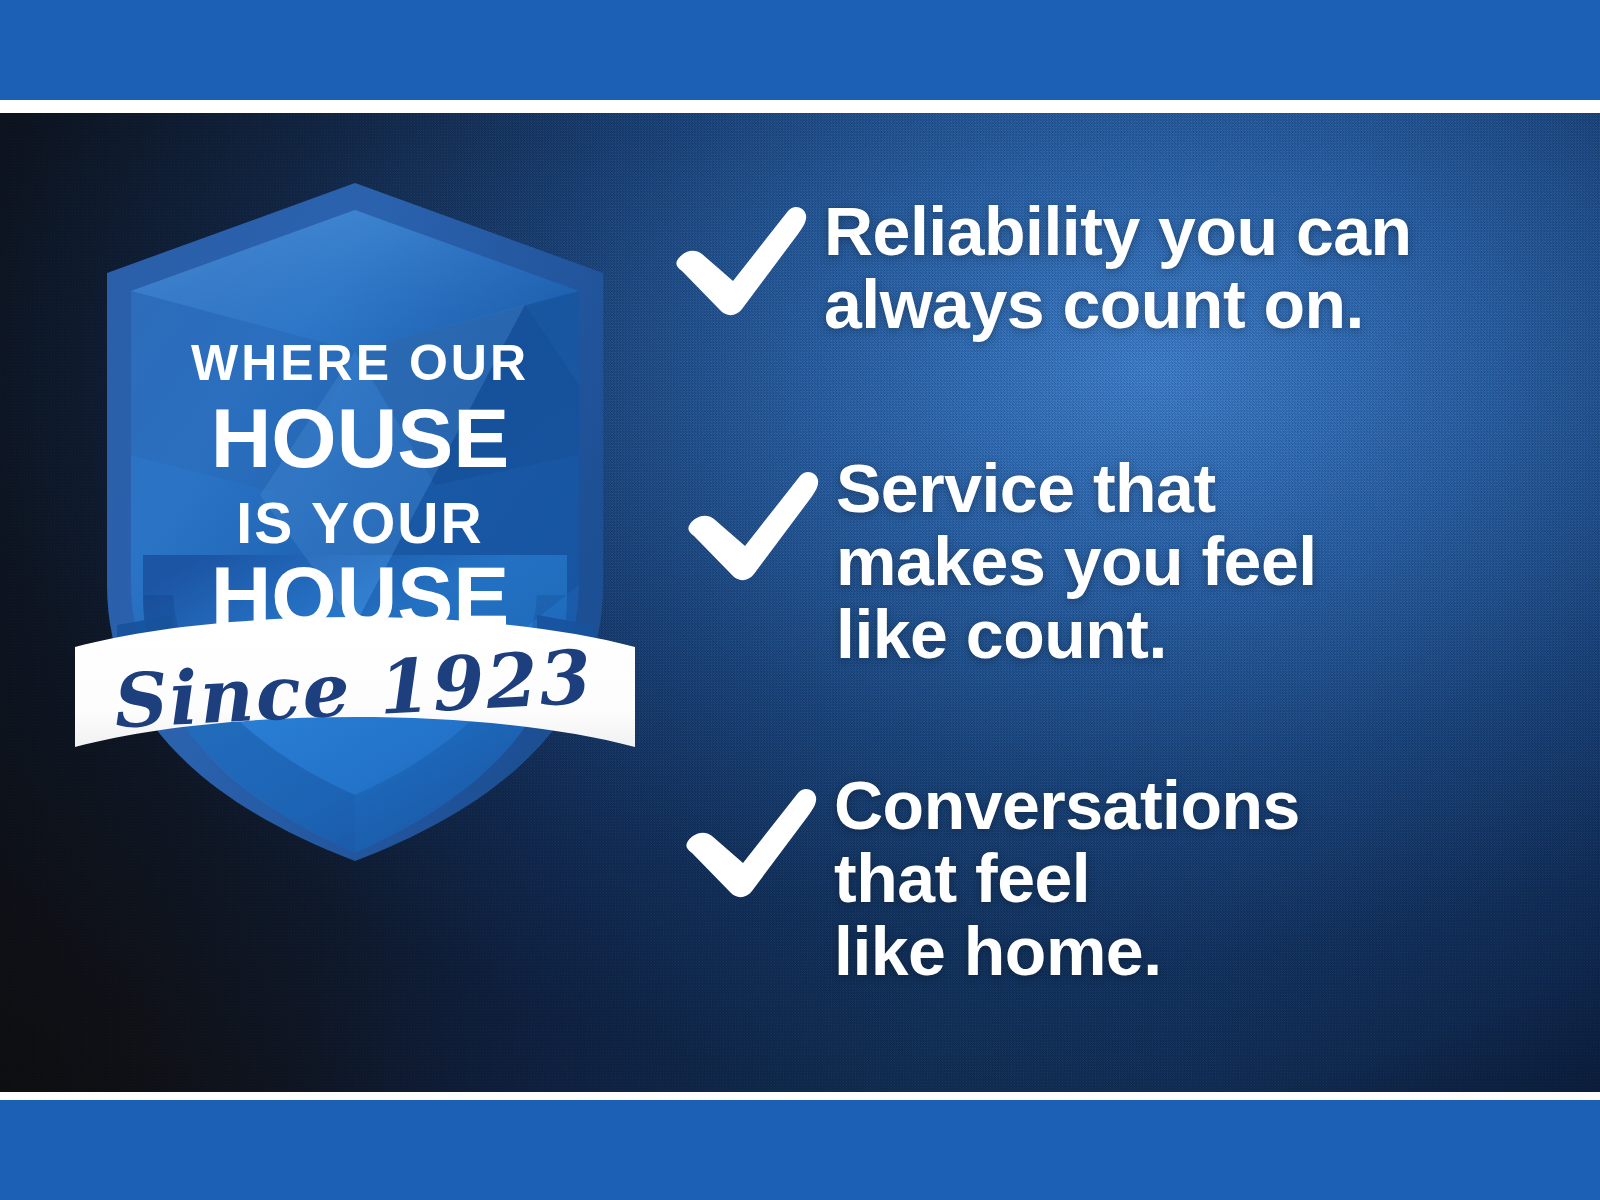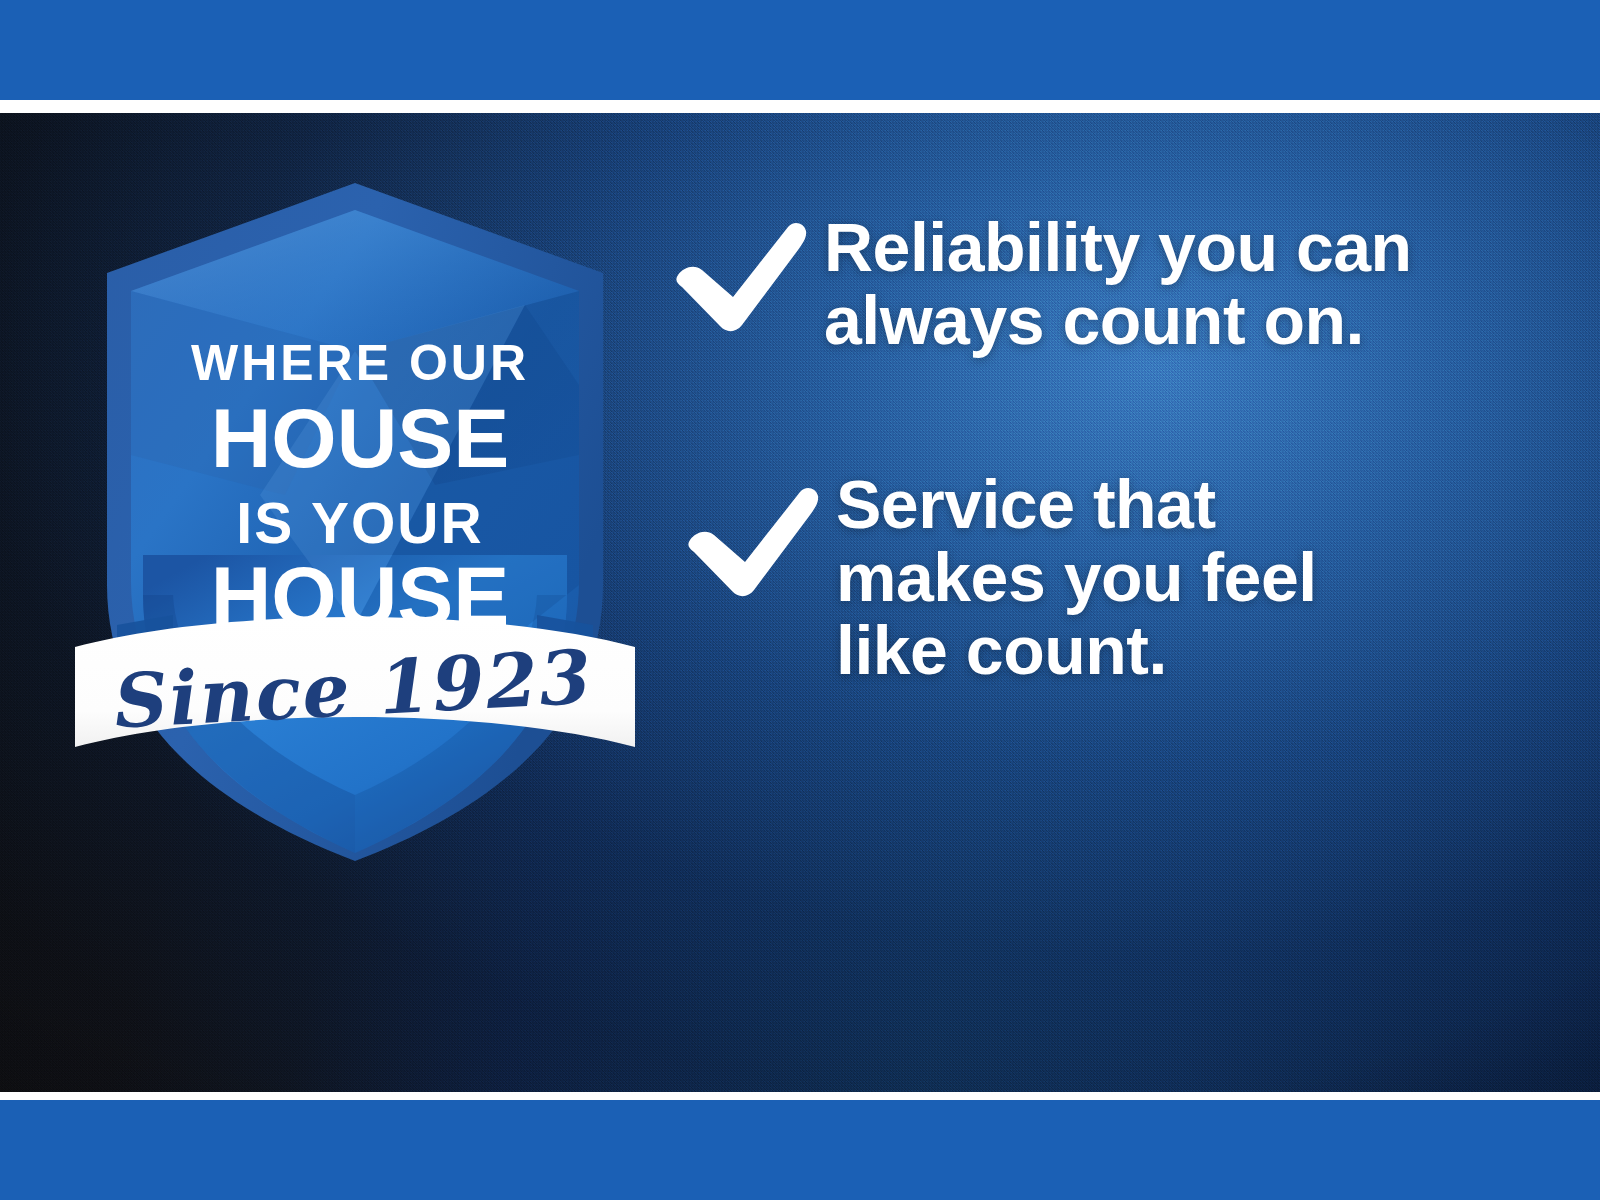--- a/index.html
+++ b/index.html
@@ -114,21 +114,21 @@
     font-weight: bold;
     font-size: 74px;
     text-anchor: middle;
     letter-spacing: 2px;
   }
 
   
   .checklist {
     position: absolute;
     left: 660px;
-    top: 113px;
+    top: 97px;
     width: 900px;
     height: 735px;
     z-index: 4;
   }
   .check-item {
     position: absolute;
     display: flex;
     align-items: flex-start;
   }
   .check-item.i0 { left: 10px;  top: 98px;  }
@@ -272,17 +272,27 @@
       <svg class="check-mark" viewBox="0 0 140 120">
         <path d="M 8 58 C 14 50, 24 47, 32 53 L 63 80 L 118 10
                  C 124 3, 134 6, 136 14 C 137 20, 133 26, 128 33
                  L 72 108 C 66 116, 56 116, 50 109 L 12 70 C 6 66, 5 62, 8 58 Z" fill="#ffffff"></path>
       </svg>
       <div class="check-text">Service that
 makes you feel
 like count.</div>
     </div>
 
+    <div class="check-item i2">
+      <svg class="check-mark" viewBox="0 0 140 120">
+        <path d="M 8 58 C 14 50, 24 47, 32 53 L 63 80 L 118 10
+                 C 124 3, 134 6, 136 14 C 137 20, 133 26, 128 33
+                 L 72 108 C 66 116, 56 116, 50 109 L 12 70 C 6 66, 5 62, 8 58 Z" fill="#ffffff"></path>
+      </svg>
+      <div class="check-text">Conversations
+that feel
+like home.</div>
+    </div>
 
   </div>
 
   <div class="brand-bar bottom"></div>
 </div>
 
 </body></html>

